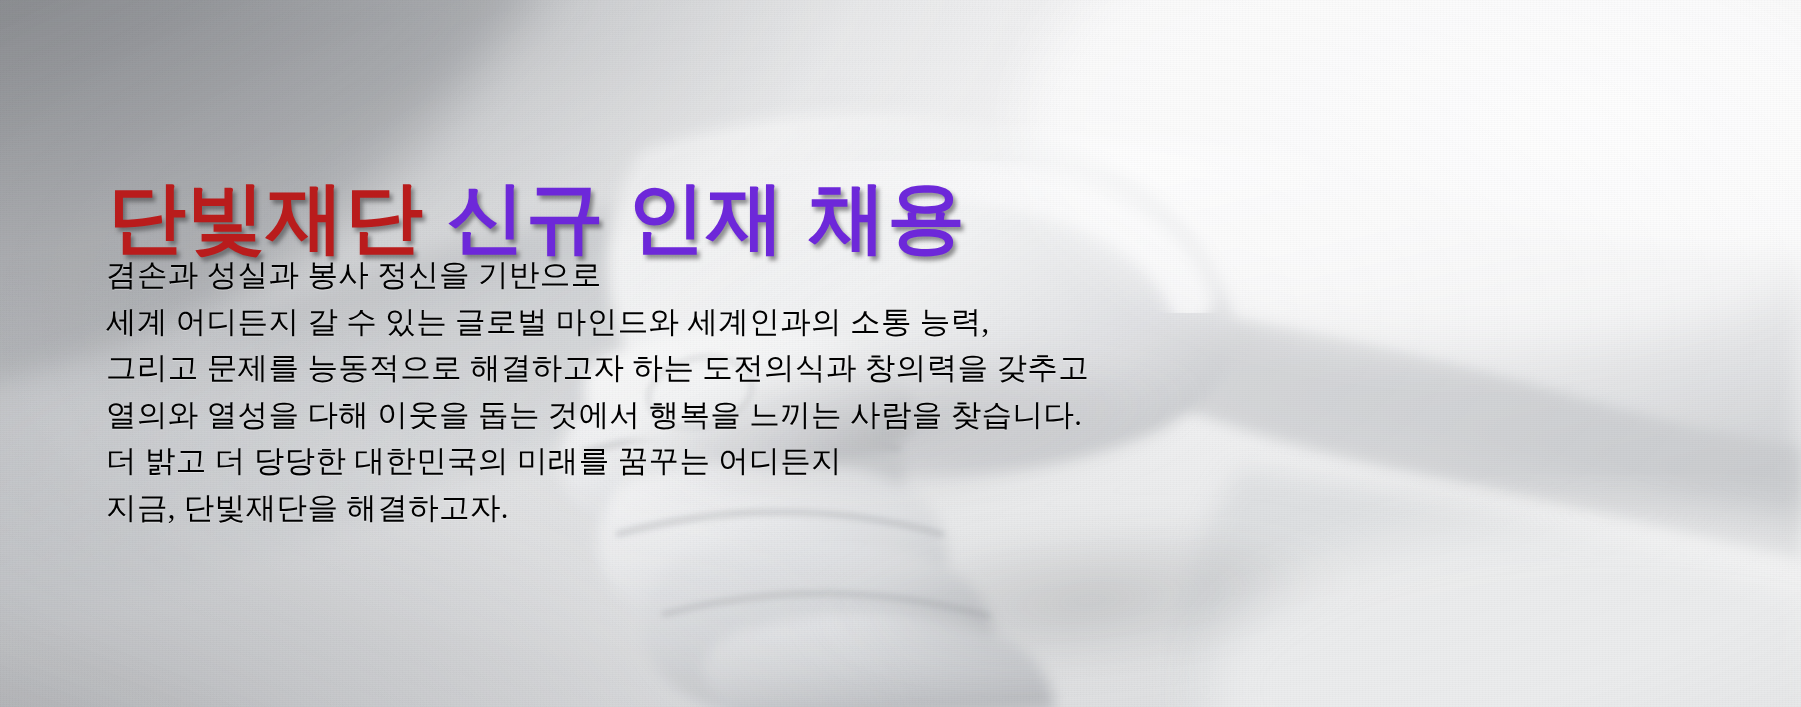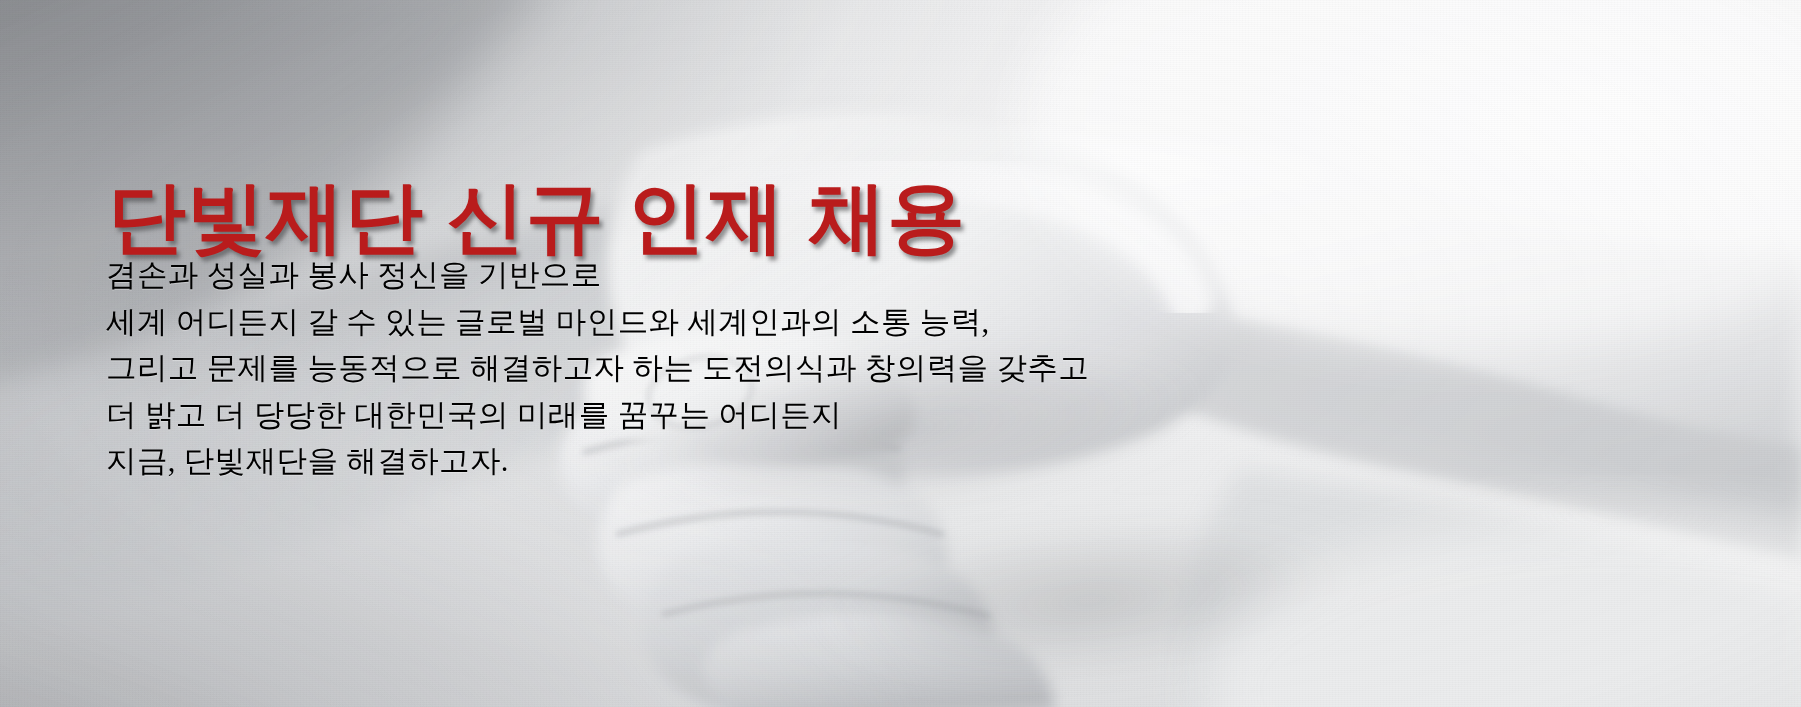--- a/index.html
+++ b/index.html
@@ -66,21 +66,21 @@
     left: 108px;
     top: 126px;
     font-size: 78px;
     font-weight: 700;
     letter-spacing: 1px;
     line-height: 1.0;
     white-space: nowrap;
     text-shadow: 3px 4px 4px rgba(60,60,62,0.55);
   }
   .headline .brand { color: #b91c1c; }
-  .headline .rest  { color: #b91c1c; }
+  .headline .rest  { color: #6d28d9; }
 
   .body-copy {
     position: absolute;
     left: 106px;
     top: 252px;
     font-family: "Liberation Serif", "DejaVu Serif", serif;
     font-size: 30.5px;
     line-height: 46.5px;
     color: #000000;
     letter-spacing: 0.4px;
@@ -217,18 +217,19 @@
   <div class="content">
 
     <h1 class="headline">
       <span class="brand">단빛재단</span><span class="rest"> </span><span class="rest">신규 인재 채용</span>
     </h1>
 
     <div class="body-copy">
       <span class="line">겸손과 성실과 봉사 정신을 기반으로</span>
       <span class="line">세계 어디든지 갈 수 있는 글로벌 마인드와 세계인과의 소통 능력,</span>
       <span class="line">그리고 문제를 능동적으로 해결하고자 하는 도전의식과 창의력을 갖추고</span>
+      <span class="line">열의와 열성을 다해 이웃을 돕는 것에서 행복을 느끼는 사람을 찾습니다.</span>
       <span class="line">더 밝고 더 당당한 대한민국의 미래를 꿈꾸는 어디든지</span>
       <span class="line">지금, 단빛재단을 해결하고자.</span>
     </div>
 
   </div>
 </div>
 
 </body></html>

